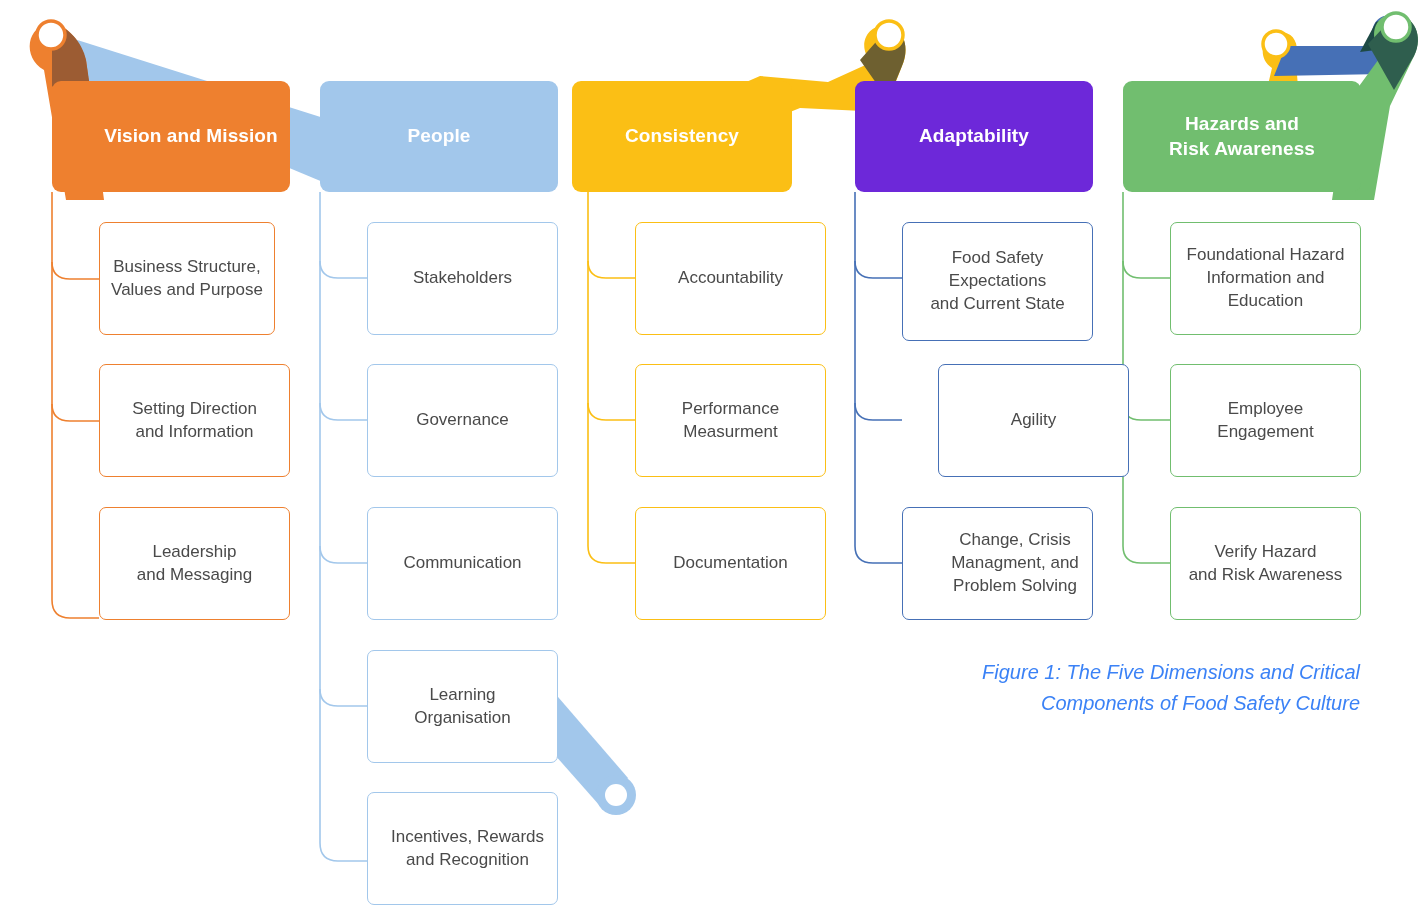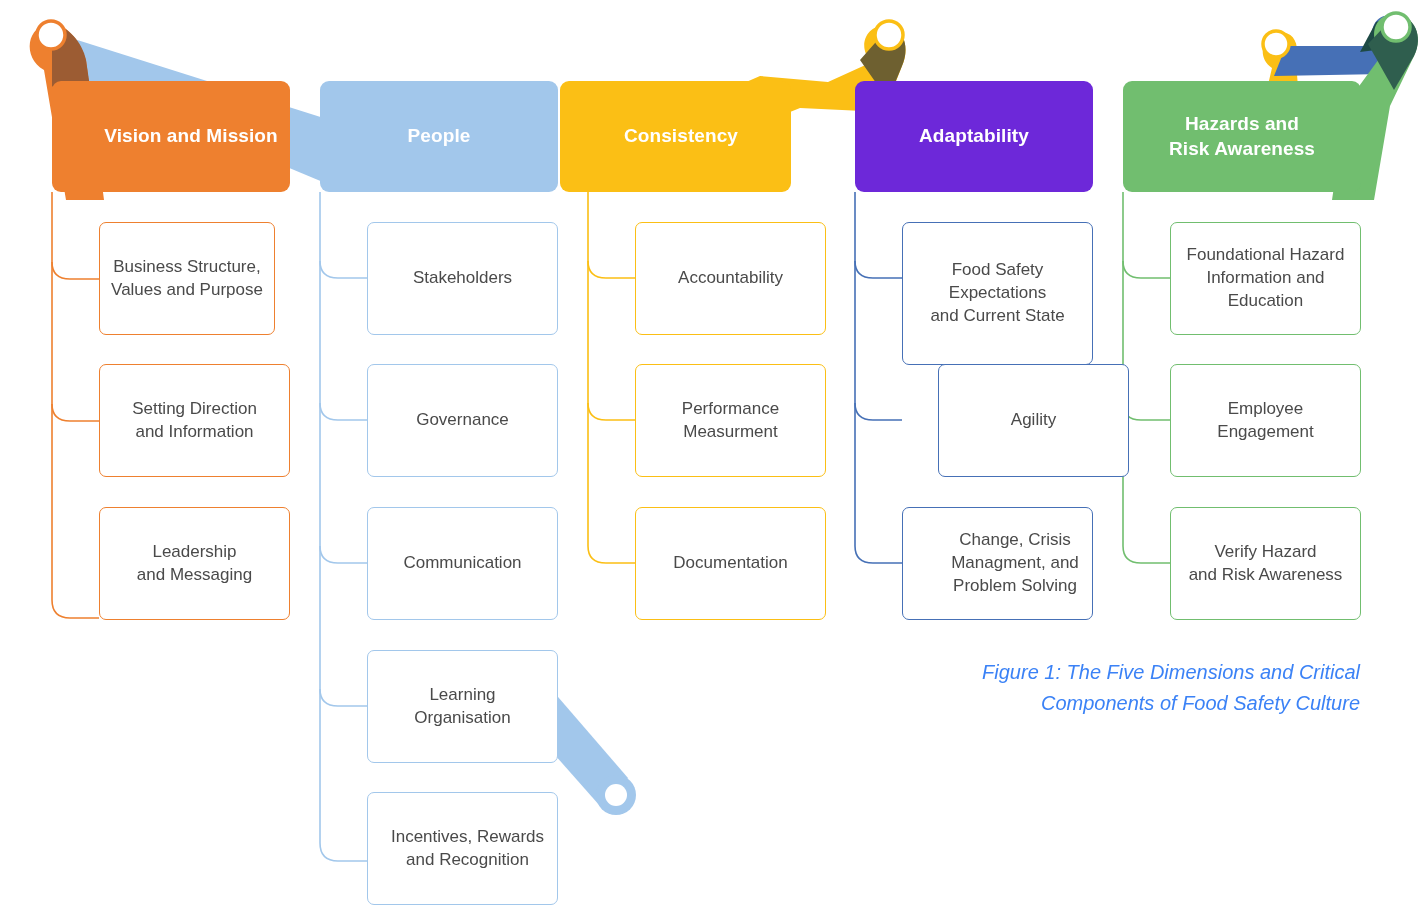--- a/index.html
+++ b/index.html
@@ -200,40 +200,40 @@
       <span style="white-space:pre-line;">Learning
 Organisation</span>
     </div>
     <div class="card" style="left:367px; top:792px; width:191px; height:113px; border-color:#A2C7EB;padding-left:10px;">
       <span style="white-space:pre-line;">Incentives, Rewards
 and Recognition</span>
     </div>
   </div>
 
   <div class="column">
-    <div class="col-header" style="left:560px; top:81px; width:220px; height:111px; background:#FBBF15;padding-left:11px;">
+    <div class="col-header" style="left:572px; top:81px; width:220px; height:111px; background:#FBBF15;">
       <span style="white-space:pre-line;">Consistency</span>
     </div>
     <div class="card" style="left:635px; top:222px; width:191px; height:113px; border-color:#FBBF15;">
       <span style="white-space:pre-line;">Accountability</span>
     </div>
     <div class="card" style="left:635px; top:364px; width:191px; height:113px; border-color:#FBBF15;">
       <span style="white-space:pre-line;">Performance
 Measurment</span>
     </div>
     <div class="card" style="left:635px; top:507px; width:191px; height:113px; border-color:#FBBF15;">
       <span style="white-space:pre-line;">Documentation</span>
     </div>
   </div>
 
   <div class="column">
     <div class="col-header" style="left:855px; top:81px; width:238px; height:111px; background:#6d28d9;">
       <span style="white-space:pre-line;">Adaptability</span>
     </div>
-    <div class="card" style="left:902px; top:222px; width:191px; height:143px; border-color:#4670B6;">
+    <div class="card" style="left:902px; top:222px; width:191px; height:119px; border-color:#4670B6;">
       <span style="white-space:pre-line;">Food Safety
 Expectations
 and Current State</span>
     </div>
     <div class="card" style="left:938px; top:364px; width:191px; height:113px; border-color:#4670B6;">
       <span style="white-space:pre-line;">Agility</span>
     </div>
     <div class="card" style="left:902px; top:507px; width:191px; height:113px; border-color:#4670B6;padding-left:35px;">
       <span style="white-space:pre-line;">Change, Crisis
 Managment, and

